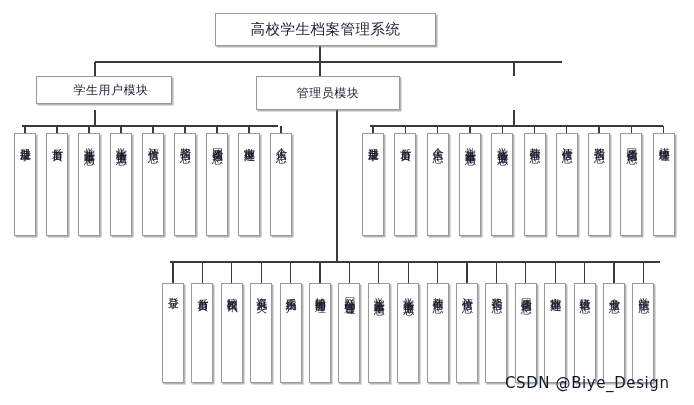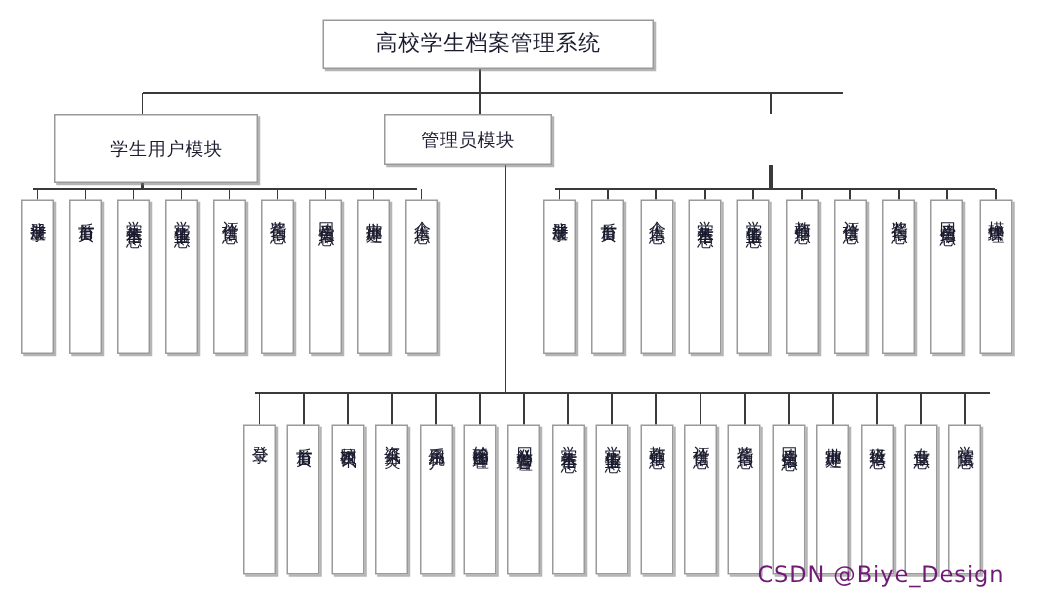--- a/index.html
+++ b/index.html
@@ -63,21 +63,21 @@
     text-orientation: upright;
     letter-spacing: 1.2px;
     line-height: 1.0;
     white-space: normal;
   }
   .watermark {
     position: absolute;
     left: 505px;
     top: 374px;
     font-size: 15px;
-    color: #701a75;
+    color: #0f172a;
     letter-spacing: 0.6px;
     font-family: "DejaVu Sans", "Liberation Sans", sans-serif;
     z-index: 6;
     white-space: nowrap;
   }
 </style>
 </head>
 <body>
 
 <div id="canvas">
@@ -137,24 +137,24 @@
         <path d="M 584.5999999999999 262 L 584.5999999999999 283" stroke="#3a3a3a" stroke-width="1.3" fill="none" shape-rendering="crispEdges"></path>
         <path d="M 614 262 L 614 283" stroke="#3a3a3a" stroke-width="1.3" fill="none" shape-rendering="crispEdges"></path>
         <path d="M 643.4 262 L 643.4 283" stroke="#3a3a3a" stroke-width="1.3" fill="none" shape-rendering="crispEdges"></path>
       </g>
   </svg>
 
   <div class="node root horiz" style="left:215px; top:13px; width:221px; height:33px;">
     <span class="lbl">高校学生档案管理系统</span>
   </div>
 
-  <div class="node mod horiz" style="left:36px; top:76px; width:136px; height:46px;padding-left:14px;">
+  <div class="node mod horiz" style="left:36px; top:76px; width:136px; height:28px;padding-left:14px;">
     <span class="lbl">学生用户模块</span>
   </div>
-  <div class="node mod horiz" style="left:256px; top:76px; width:112px; height:34px;">
+  <div class="node mod horiz" style="left:256px; top:76px; width:144px; height:34px;">
     <span class="lbl">管理员模块</span>
   </div>
 
   <div id="leafLayer">
       <div class="node leaf" style="left: 14px; top: 133px; width: 22px; height: 103px;">
         <span class="lbl">注册登录</span>
       </div>
       <div class="node leaf" style="left: 46px; top: 133px; width: 22px; height: 103px;">
         <span class="lbl">后台首页</span>
       </div>

